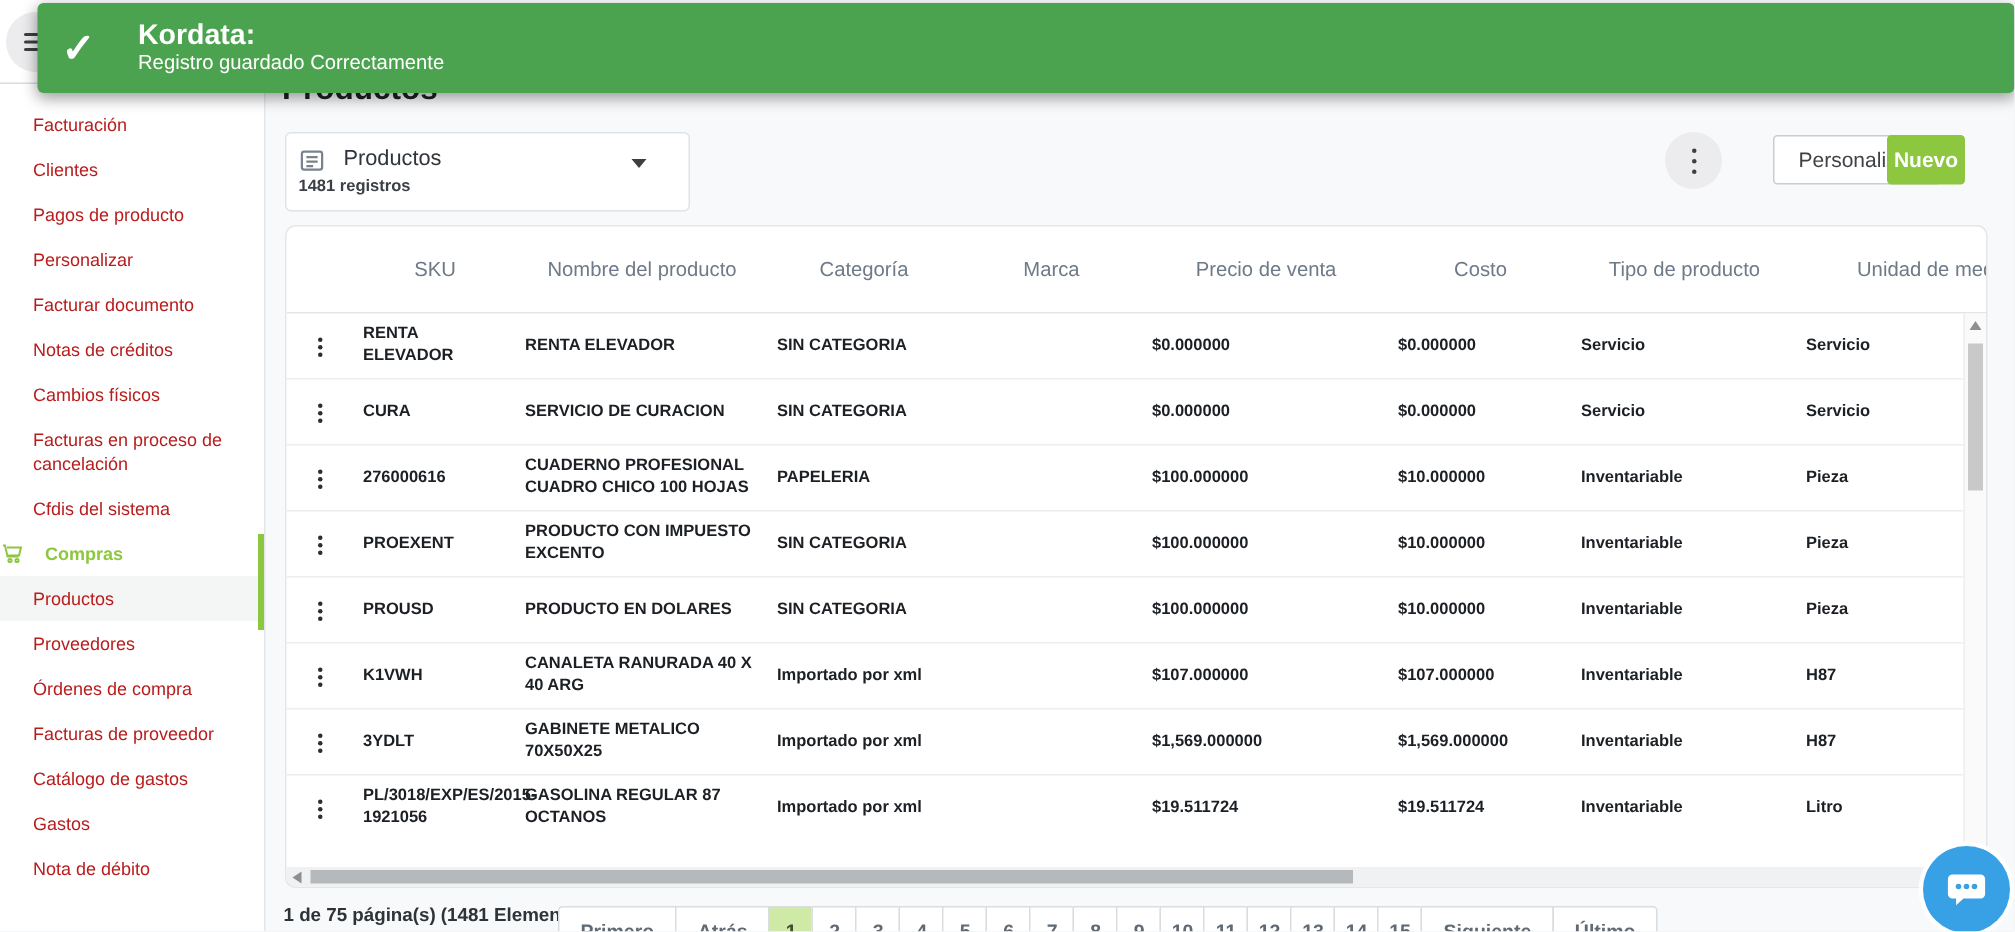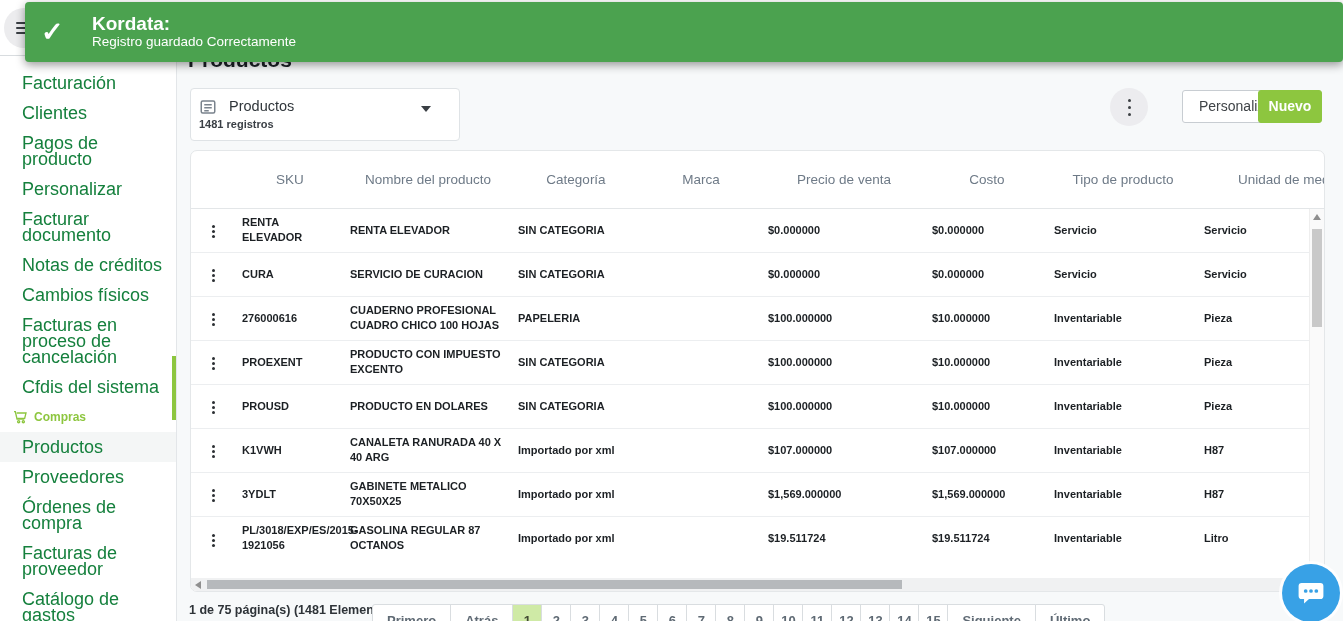--- a/index.html
+++ b/index.html
@@ -11,23 +11,23 @@
   .topbar { position:absolute; left:0; top:0; width:100%; height:56px;
             background:#ffffff; border-bottom:1px solid #d8dcdf; z-index:5; }
   .hamburger { position:absolute; left:4px; top:8px; width:40px; height:40px;
                border-radius:50%; background:#ececee; display:flex; flex-direction:column;
                align-items:center; justify-content:center; gap:3px; cursor:pointer; }
   .hamburger b { width:16px; height:2px; background:#3a3f44; border-radius:1px; }
 
   
   .sidebar { position:absolute; left:0; top:56px; width:177px; height:565px;
              background:#ffffff; border-right:1px solid #e3e6e9; z-index:6; padding-top:12px; }
-  .side-item { padding:7px 10px 7px 22px; font-size:18px; color:#15803d;
+  .side-item { padding:7px 10px 7px 22px; font-size:12px; color:#b91c1c;
                line-height:16px; cursor:pointer; }
-  .side-section { display:flex; align-items:center; gap:6px; padding:7px 10px 7px 12px;
+  .side-section { display:flex; align-items:center; gap:14px; padding:7px 10px 7px 0;
                   font-size:12px; color:#8dc63f; font-weight:700; cursor:pointer; }
   .side-item.active { background:#f4f6f6; }
   .side-accent { position:absolute; right:0; top:300px; width:4px; height:64px; background:#8dc63f; }
 
   
   .page-title { position:absolute; left:188px; top:48px; font-size:21px; font-weight:700;
                 color:#1c2126; z-index:2; }
 
   
   .view-selector { position:absolute; left:190px; top:88px; width:270px; height:53px;
@@ -40,21 +40,21 @@
   .vs-icon { position:absolute; left:8px; top:9px; width:18px; height:18px; }
 
   
   .kebab-btn { position:absolute; left:1110px; top:88px; width:38px; height:38px;
                border-radius:50%; background:#ececef; display:flex; flex-direction:column;
                align-items:center; justify-content:center; gap:2px; z-index:2; cursor:pointer; }
   .dots b { display:block; width:3px; height:3px; border-radius:50%; background:#3c4043; margin:1px auto; }
   .btn-personalize { position:absolute; left:1153px; top:90px; height:33px; padding:0 16px;
                      background:#fff; border:1px solid #c8cdd2; border-radius:3px;
                      font-size:14px; color:#3f4347; z-index:2; line-height:31px; cursor:pointer;margin-left:29px; }
-  .btn-new { position:absolute; left:1258px; top:90px; height:33px; width:64px; text-align:center;
+  .btn-new { position:absolute; left:1258px; top:90px; height:33px; width:52px; text-align:center;
              background:#8dc63f; border:1px solid #8dc63f; border-radius:3px;
              font-size:14px; font-weight:700; color:#fff; z-index:2; line-height:31px; cursor:pointer; }
 
   
   .table-card { position:absolute; left:190px; top:150px; width:1135px; height:442px;
                 background:#fff; border:1px solid #e4e7e9; border-radius:7px; overflow:hidden; z-index:1; }
   table.grid { border-collapse:collapse; table-layout:fixed; width:1167px; }
   table.grid col.c0{width:45px} table.grid col.c1{width:108px} table.grid col.c2{width:168px}
   table.grid col.c3{width:128px} table.grid col.c4{width:122px} table.grid col.c5{width:164px}
   table.grid col.c6{width:122px} table.grid col.c7{width:150px} table.grid col.c8{width:160px}

